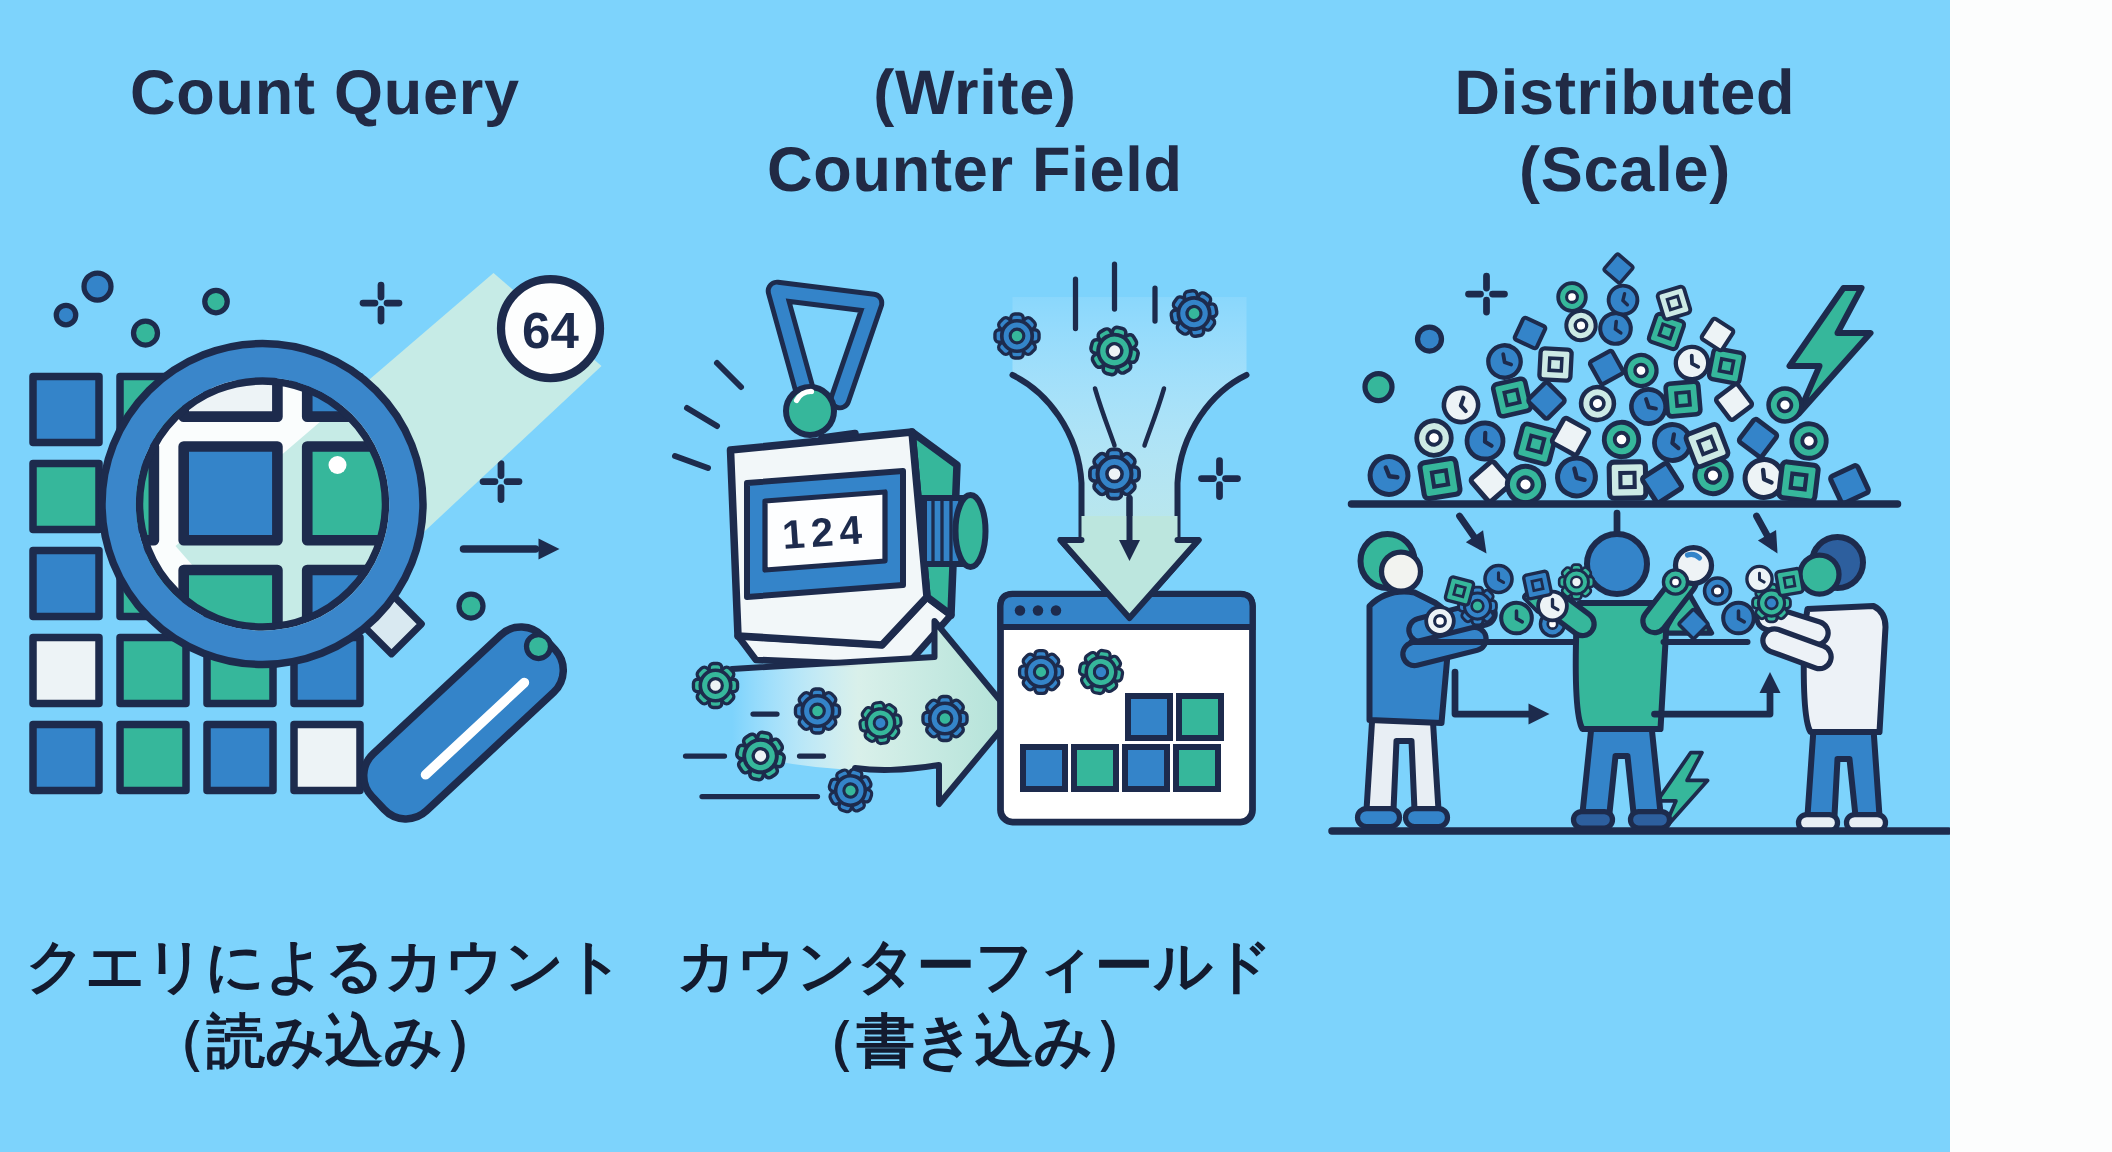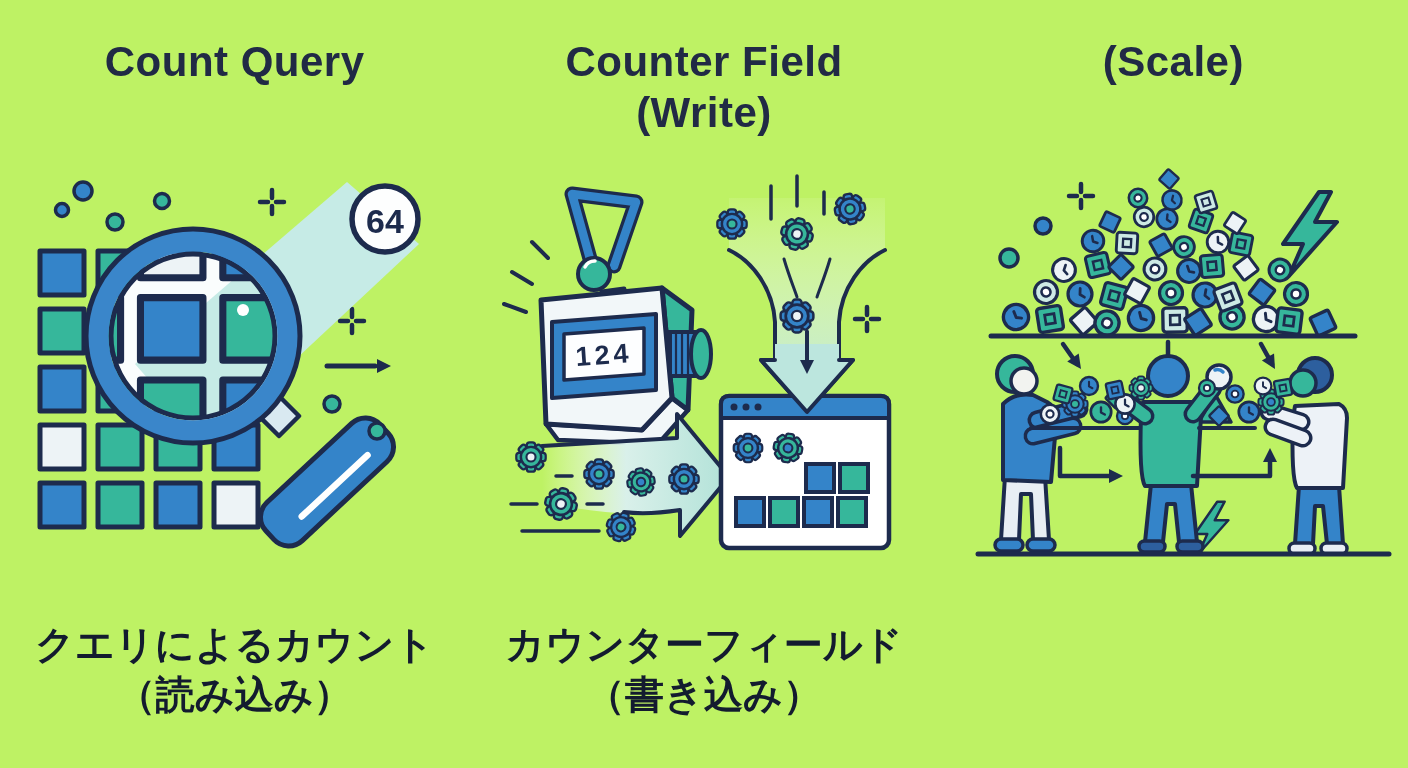--- a/index.html
+++ b/index.html
@@ -1,16 +1,16 @@
 <!DOCTYPE html>
 <html><head>
 <meta charset="utf-8">
 <style>
   html,body{margin:0;padding:0;background:#fcfdfd;}
-  .canvas{position:relative;width:1408px;height:768px;background:#bef264;overflow:hidden;
+  .canvas{position:relative;width:1300px;height:768px;background:#7dd3fc;overflow:hidden;
           font-family:"Liberation Sans","DejaVu Sans",sans-serif;}
   .panels{display:flex;width:100%;height:100%;}
   .panel{width:33.333%;display:flex;flex-direction:column;align-items:center;}
   .title{margin:0;padding-top:36px;height:104px;text-align:center;
          font-size:42px;line-height:1.22;font-weight:600;letter-spacing:.5px;color:#212a45;}
   .title span{display:block;}
   .art{margin-top:24px;width:440px;height:420px;}
   .caption{margin:36px 0 0 0;text-align:center;font-size:39px;line-height:1.28;
            font-weight:700;color:#131b2f;}
   .caption span{display:block;}
@@ -162,22 +162,22 @@
         </svg>
       </div>
       <p class="caption">
         <span>クエリによるカウント</span>
         <span>（読み込み）</span>
       </p>
     </section>
 
     <section class="panel">
       <h2 class="title">
+        <span>(Write)</span>
         <span>Counter Field</span>
-        <span>(Write)</span>
       </h2>
       <div class="art">
         <svg viewBox="0 0 440 420" width="440" height="420">
           <defs>
             <linearGradient id="gradFunnel" x1="0" y1="0" x2="0" y2="1">
               <stop offset="0" stop-color="#ffffff" stop-opacity="0.1"></stop>
               <stop offset="1" stop-color="#b9e5dd"></stop>
             </linearGradient>
             <linearGradient id="gradStream" x1="0" y1="0" x2="1" y2="0">
               <stop offset="0" stop-color="#ffffff" stop-opacity="0"></stop>
@@ -258,20 +258,21 @@
         </svg>
       </div>
       <p class="caption">
         <span>カウンターフィールド</span>
         <span>（書き込み）</span>
       </p>
     </section>
 
     <section class="panel">
       <h2 class="title">
+        <span>Distributed</span>
         <span>(Scale)</span>
       </h2>
       <div class="art">
         <svg viewBox="0 0 440 420" width="440" height="420">
           <use href="#g-sparkle" x="128" y="32"></use>
           <circle cx="90" cy="62" r="8" fill="#3484c9" stroke="#1d2b4d" stroke-width="3.5"></circle>
           <circle cx="56" cy="94" r="9" fill="#36b79b" stroke="#1d2b4d" stroke-width="3.5"></circle>
           <use href="#g-bolt" transform="translate(356,64)"></use>
           <use href="#g-bolt" transform="translate(258,360) scale(0.62)"></use>
 

